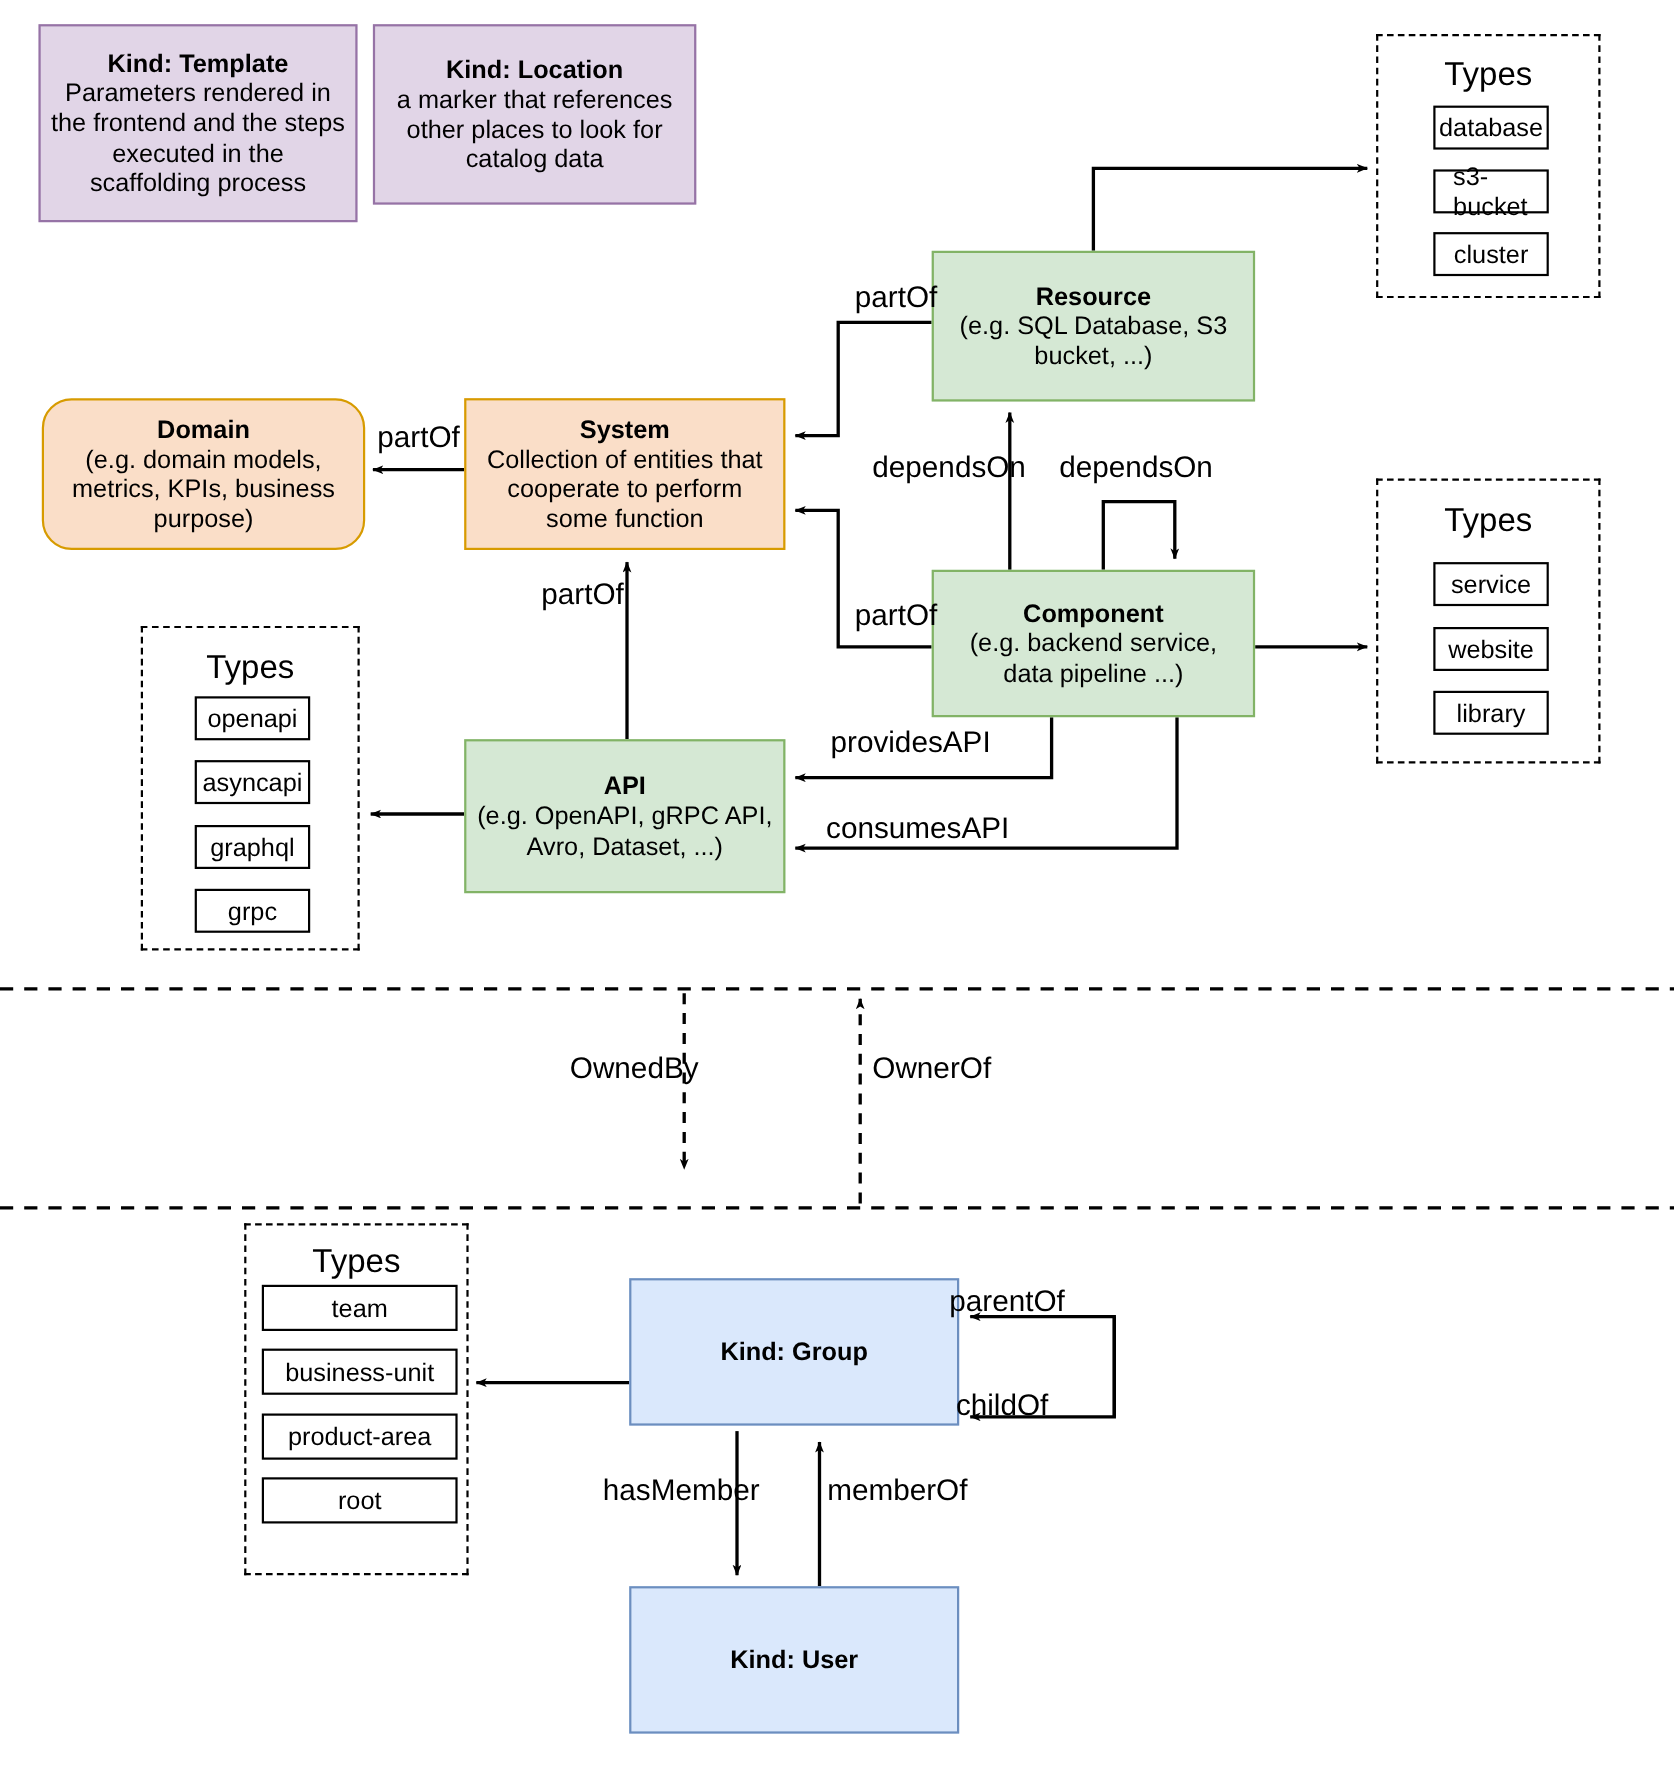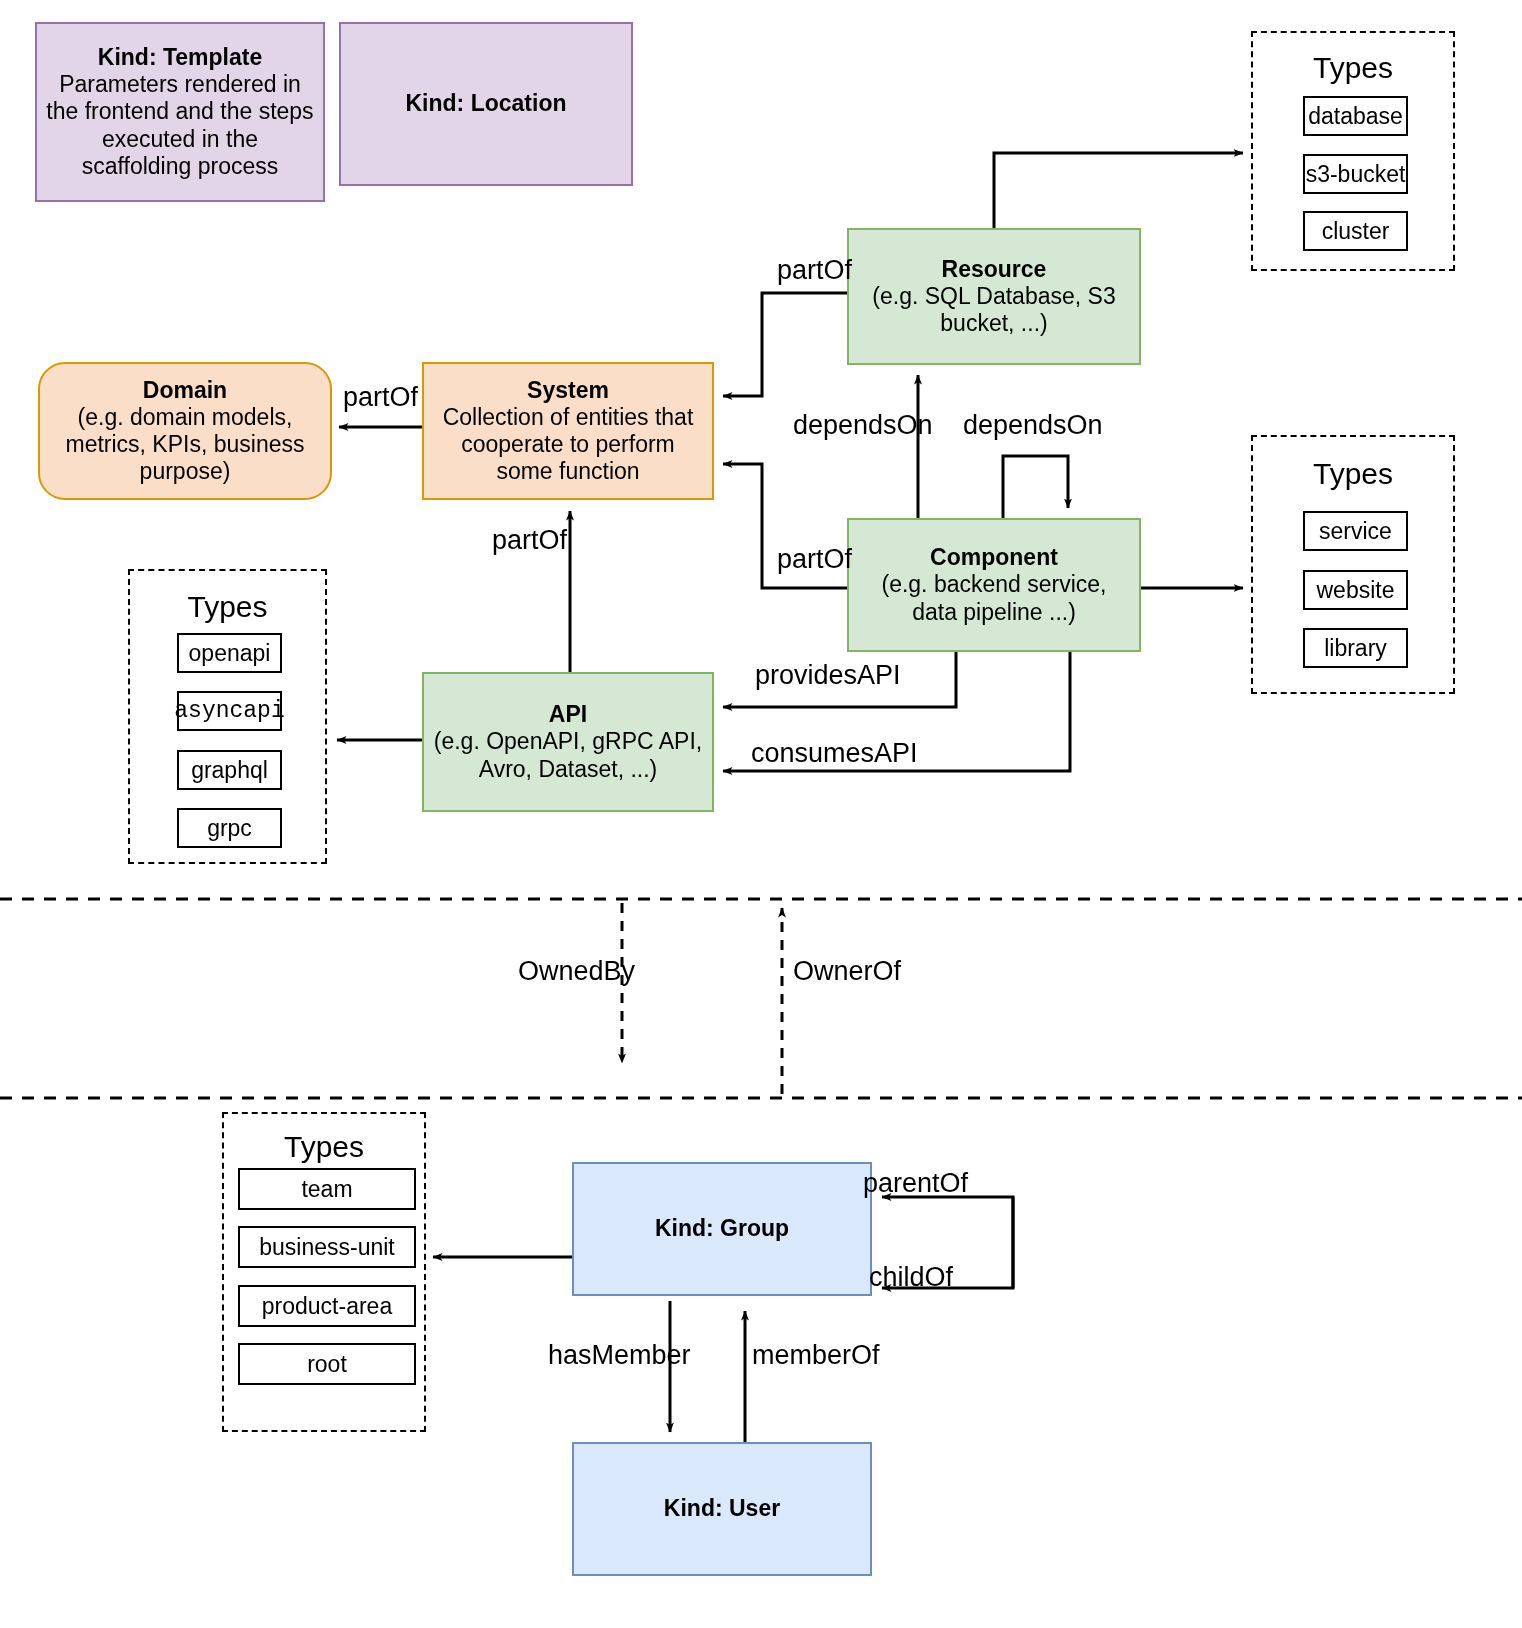--- a/index.html
+++ b/index.html
@@ -183,20 +183,21 @@
     </g>
   </svg>
 
   <div class="node kind-template" style="left:35px; top:22px; width:290px; height:180px;">
     <span class="title">Kind: Template</span>
     <span class="desc">Parameters rendered in the frontend and the steps executed in  the scaffolding process</span>
   </div>
 
   <div class="node kind-location" style="left:339px; top:22px; width:294px; height:164px;">
     <span class="title">Kind: Location</span>
+    <span class="desc">a marker that references other places to look for catalog data</span>
   </div>
 
   <div class="node kind-domain" style="left:38px; top:362px; width:294px; height:138px;border-radius:27px;">
     <span class="title">Domain</span>
     <span class="desc">(e.g.  domain models, metrics, KPIs, business purpose)</span>
   </div>
 
   <div class="node kind-system" style="left:422px; top:362px; width:292px; height:138px;">
     <span class="title">System</span>
     <span class="desc">Collection of entities that cooperate to perform some function</span>
@@ -221,35 +222,35 @@
     <span class="title">Kind: Group</span>
   </div>
 
   <div class="node kind-blue" style="left:572px; top:1442px; width:300px; height:134px;">
     <span class="title">Kind: User</span>
   </div>
 
   <div class="types-group" style="left:1251px; top:31px; width:204px; height:240px;">
     <div class="types-label" style="top:18px;">Types</div>
     <div class="type-chip" style="left:50px; top:63px; width:105px; height:40px;">database</div>
-    <div class="type-chip" style="left:50px; top:121px; width:105px; height:40px;">s3-bucket</div>
+    <div class="type-chip" style="left:50px; top:121px; width:105px; height:40px;padding-left:16px;">s3-bucket</div>
     <div class="type-chip" style="left:50px; top:178px; width:105px; height:40px;">cluster</div>
   </div>
 
   <div class="types-group" style="left:1251px; top:435px; width:204px; height:259px;">
     <div class="types-label" style="top:20px;">Types</div>
     <div class="type-chip" style="left:50px; top:74px; width:105px; height:40px;">service</div>
     <div class="type-chip" style="left:50px; top:133px; width:105px; height:40px;">website</div>
     <div class="type-chip" style="left:50px; top:191px; width:105px; height:40px;">library</div>
   </div>
 
   <div class="types-group" style="left:128px; top:569px; width:199px; height:295px;">
     <div class="types-label" style="top:19px;">Types</div>
     <div class="type-chip" style="left:47px; top:62px; width:105px; height:40px;">openapi</div>
-    <div class="type-chip" style="left:47px; top:120px; width:105px; height:40px;font-family:Liberation Mono, monospace;">asyncapi</div>
+    <div class="type-chip" style="left:47px; top:120px; width:105px; height:40px;">asyncapi</div>
     <div class="type-chip" style="left:47px; top:179px; width:105px; height:40px;">graphql</div>
     <div class="type-chip" style="left:47px; top:237px; width:105px; height:40px;">grpc</div>
   </div>
 
   <div class="types-group" style="left:222px; top:1112px; width:204px; height:320px;">
     <div class="types-label" style="top:16px;">Types</div>
     <div class="type-chip" style="left:14px; top:54px; width:178px; height:42px;">team</div>
     <div class="type-chip" style="left:14px; top:112px; width:178px; height:42px;">business-unit</div>
     <div class="type-chip" style="left:14px; top:171px; width:178px; height:42px;">product-area</div>
     <div class="type-chip" style="left:14px; top:229px; width:178px; height:42px;">root</div>

